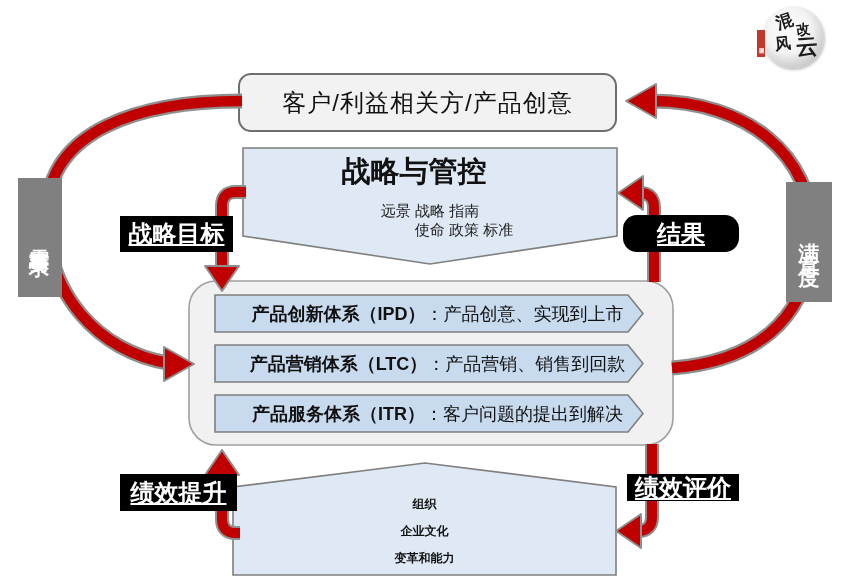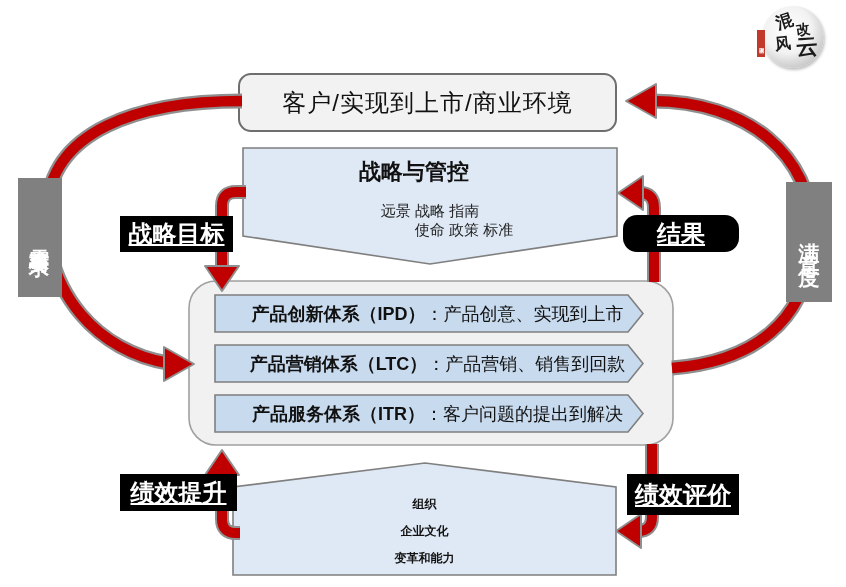--- a/index.html
+++ b/index.html
@@ -6,39 +6,39 @@
   #canvas{
     position:relative;width:846px;height:587px;background:#ffffff;overflow:hidden;
     font-family:"Liberation Sans","DejaVu Sans",sans-serif;
   }
   #shapes{position:absolute;left:0;top:0;z-index:1;}
   .txt{position:absolute;z-index:3;color:#111;}
   .center{display:flex;align-items:center;justify-content:center;text-align:center;}
   
   #top-box-label{left:239px;top:74px;width:377px;height:57px;font-size:24px;letter-spacing:1px;}
   
-  #strategy-title{left:243px;top:157px;width:342px;height:30px;font-size:22px;font-weight:bold;}
+  #strategy-title{left:243px;top:157px;width:342px;height:30px;font-size:29px;font-weight:bold;}
   #strategy-line1{left:243px;top:193px;width:374px;height:20px;font-size:15px;color:#222;margin-top:8px;}
   #strategy-line2{left:243px;top:220px;width:442px;height:20px;font-size:15px;color:#222;}
   
   .bar-text{left:215px;width:413px;height:37px;font-size:18px;white-space:nowrap;}
   .bar-text b{font-weight:bold;margin-left:32px;}
   #bar-text-0{top:295px;} #bar-text-1{top:345px;} #bar-text-2{top:395px;text-align:right;}
   
   #foundation-text{left:233px;top:491px;width:383px;height:80px;flex-direction:column;
     font-size:12px;font-weight:bold;line-height:27px;}
   
   .gray-label{
     position:absolute;z-index:3;background:#000000;color:#ffffff;font-weight:bold;
     font-size:24px;display:flex;align-items:center;justify-content:center;white-space:nowrap;text-decoration:underline;
   }
   #label-strategy-goal{left:120px;top:216px;width:113px;height:36px;}
   #label-result{left:623px;top:215px;width:116px;height:37px;border-radius:14px;}
   #label-perf-improve{left:120px;top:474px;width:117px;height:37px;}
-  #label-perf-eval{left:627px;top:474px;width:112px;height:41px;}
+  #label-perf-eval{left:627px;top:474px;width:112px;height:27px;}
   
   .side-bar{
     position:absolute;z-index:3;background:#808080;color:#ffffff;font-weight:bold;
     writing-mode:vertical-rl;text-orientation:upright;
     display:flex;align-items:center;justify-content:center;
   }
   #side-bar-left{left:18px;top:178px;width:44px;height:119px;font-size:20px;letter-spacing:2px;}
   #side-bar-right{left:786px;top:182px;width:46px;height:120px;font-size:21px;letter-spacing:11px;}
   
   #logo{position:absolute;z-index:3;left:752px;top:3px;width:92px;height:68px;}
@@ -112,21 +112,21 @@
       </g>
 
       <g>
         <path d="M 652 444 L 652 517 Q 652 531 638 531 L 636 531" stroke="#8f8f8f" stroke-width="14"></path>
         <path d="M 652 444 L 652 517 Q 652 531 638 531 L 636 531" stroke="#C00000" stroke-width="10"></path>
         <polygon points="616,531 641,514 641,548" fill="#C00000" stroke="#8f8f8f" stroke-width="2"></polygon>
       </g>
     </g>
   </svg>
 
-  <div id="top-box-label" class="txt center">客户/实现到上市/商业环境</div>
+  <div id="top-box-label" class="txt center">客户/利益相关方/产品创意</div>
 
   <div id="strategy-title" class="txt center">战略与管控</div>
   <div id="strategy-line1" class="txt center">远景 战略 指南</div>
   <div id="strategy-line2" class="txt center">使命 政策 标准</div>
 
   <div id="bar-text-0" class="txt center bar-text">
     <b>产品创新体系（IPD）</b>
       <span>：产品创意、实现到上市</span>
   </div>
   <div id="bar-text-1" class="txt center bar-text">

